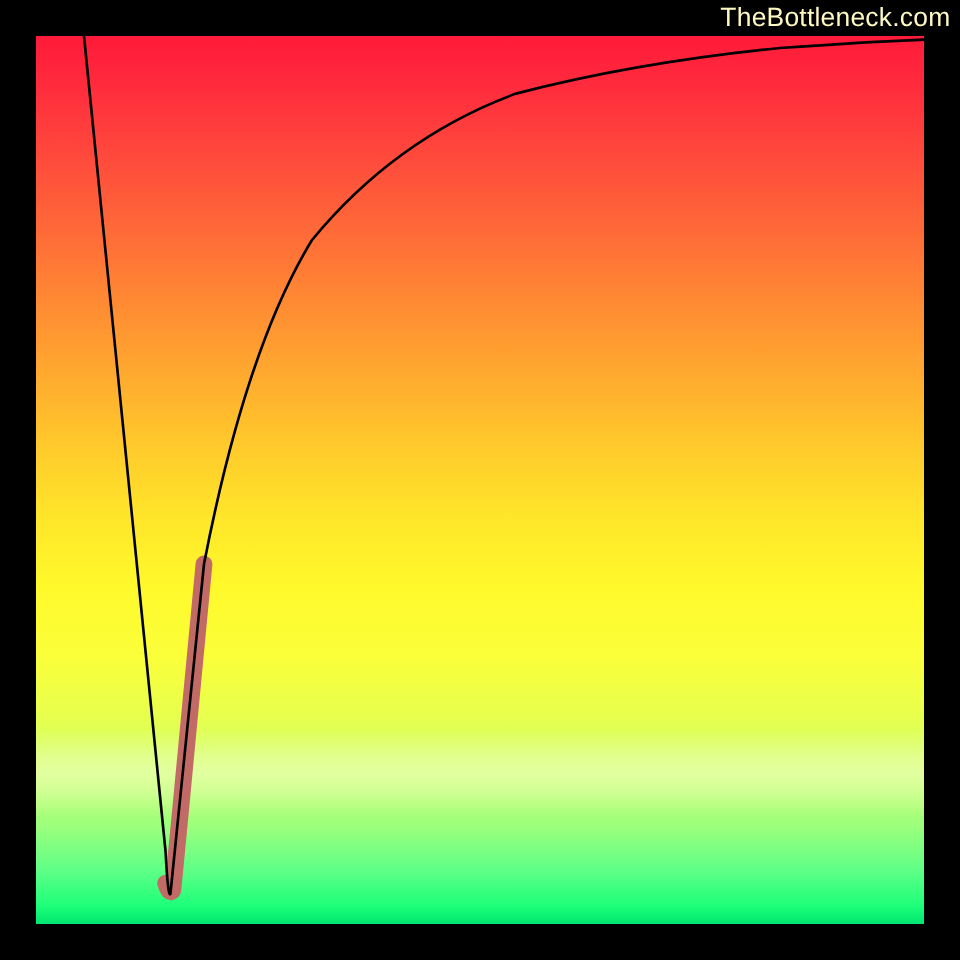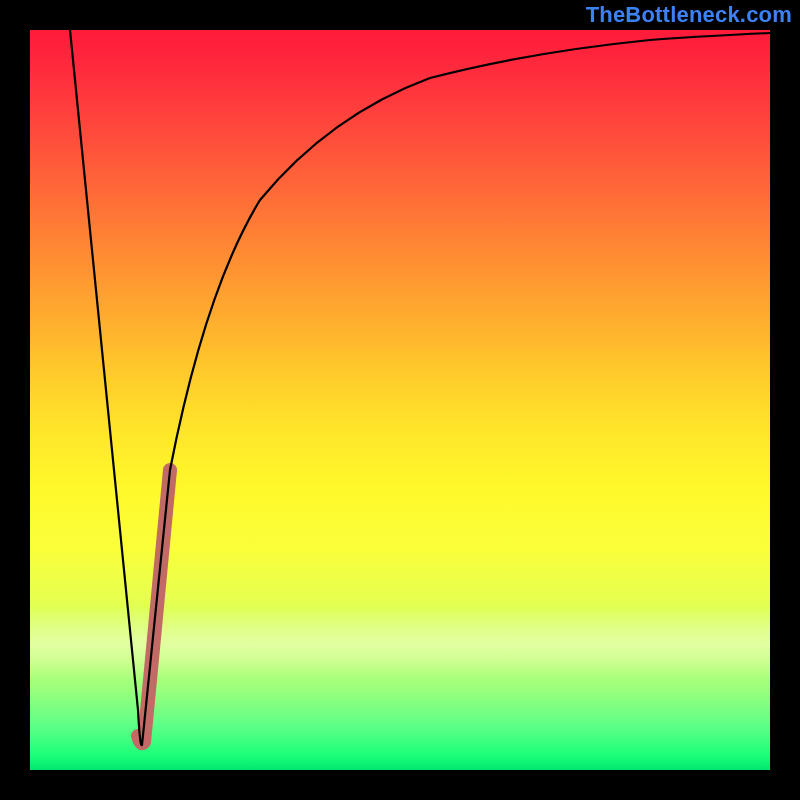--- a/index.html
+++ b/index.html
@@ -77,23 +77,23 @@
     fill: none;
     stroke: #c16a66;
     stroke-width: 14;
     stroke-linecap: round;
     stroke-linejoin: round;
   }
   .watermark {
     position: absolute;
     top: 2px;
     right: 8px;
-    color: #3b82f6;
+    color: #fef9c3;
     font-size: 22px;
-    font-weight: 700;
+    font-weight: 400;
     letter-spacing: 0.2px;
     user-select: none;
   }
 </style>
 </head>
 <body>
 
 <div class="frame">
   <div class="watermark">TheBottleneck.com</div>
 

